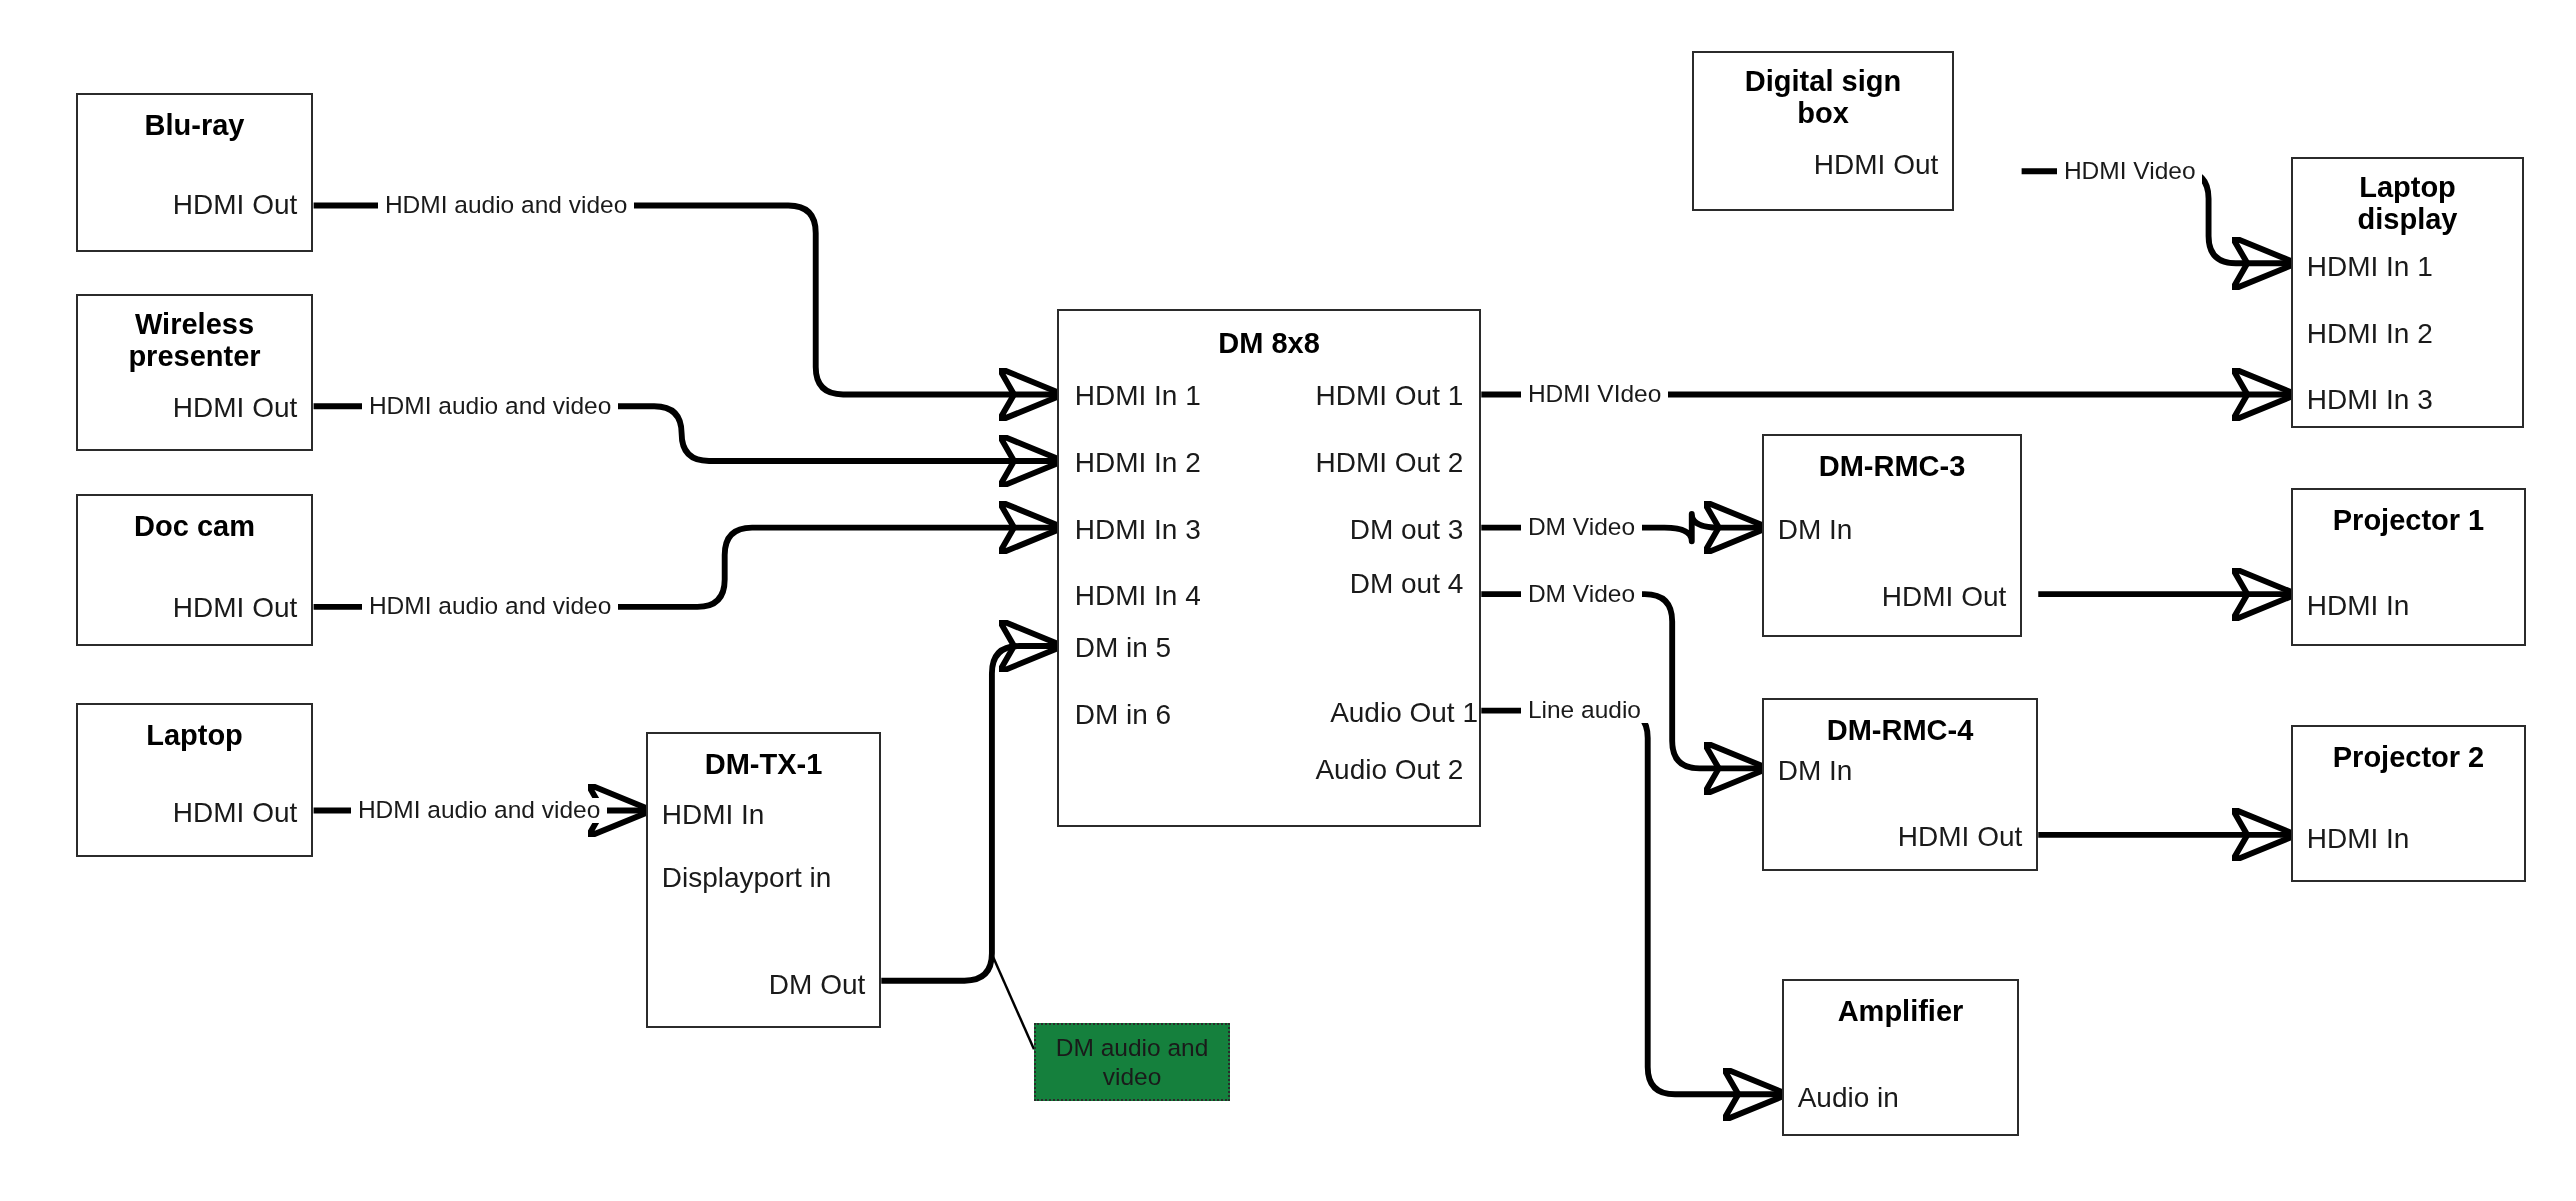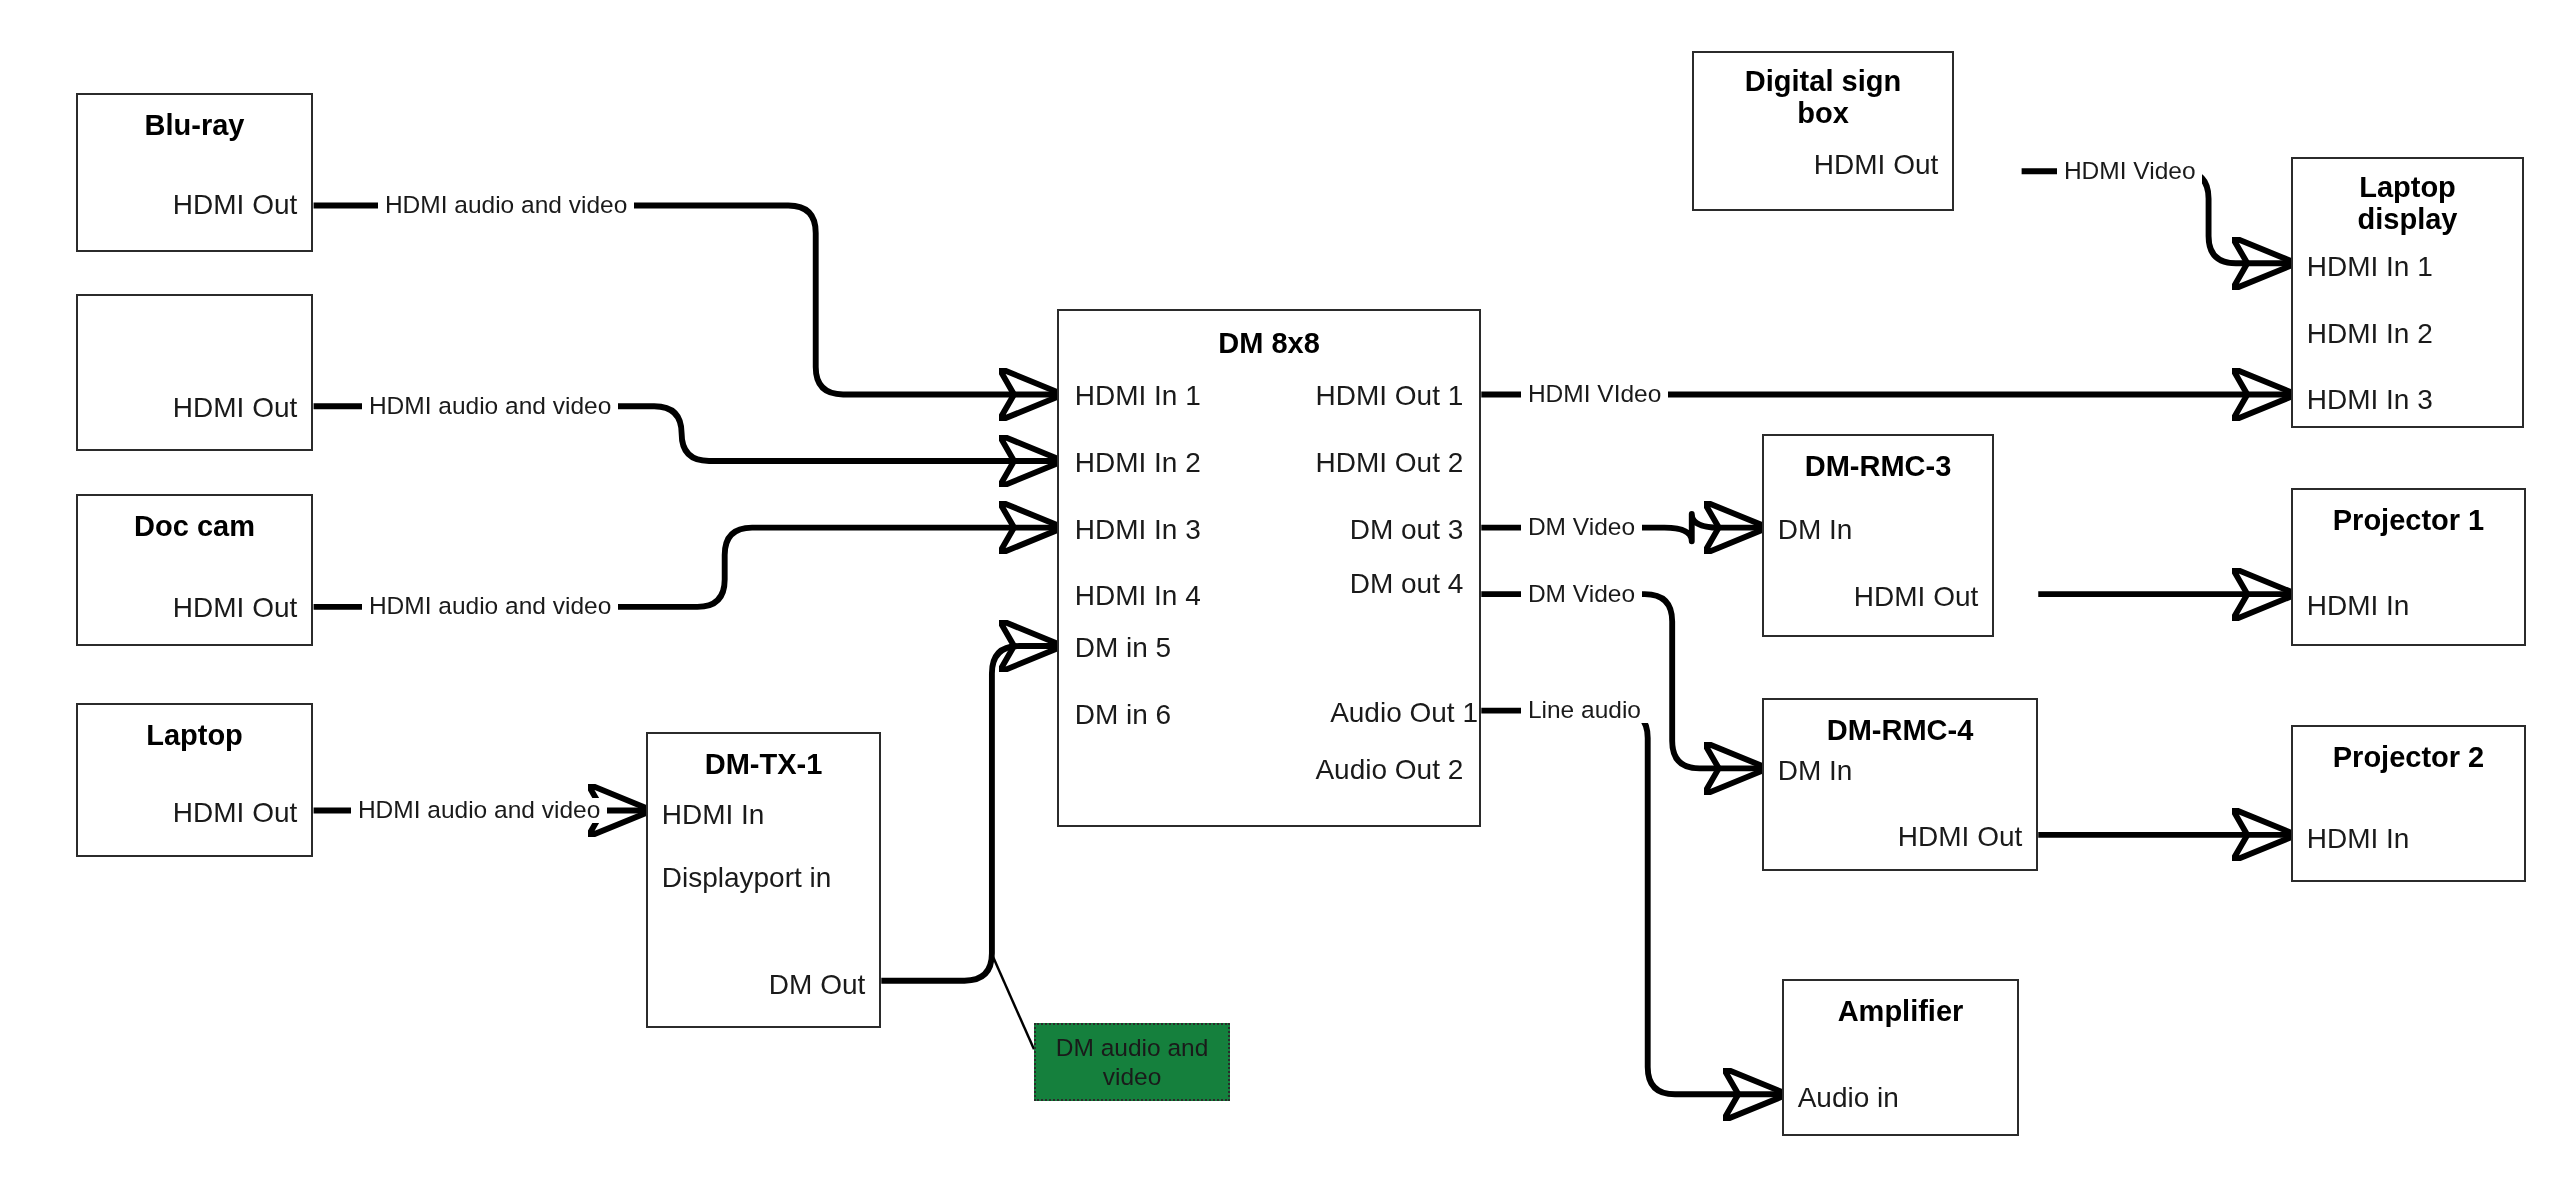--- a/index.html
+++ b/index.html
@@ -72,20 +72,21 @@
   <div class="wlabel" style="left:1521px;top:515px;">DM Video</div>
   <div class="wlabel" style="left:1521px;top:582px;">DM Video</div>
   <div class="wlabel" style="left:1521px;top:698px;">Line audio</div>
 
   <div class="node" style="left:76px;top:93px;width:237px;height:159px;">
     <div class="node-title" style="top:13.7px;">Blu-ray</div>
     <div class="port r" style="right:13.7px;top:96px;">HDMI Out</div>
   </div>
 
   <div class="node" style="left:76px;top:294px;width:237px;height:157px;">
+    <div class="node-title" style="top:11.7px;padding:0 15.7px;">Wireless presenter</div>
     <div class="port r" style="right:13.7px;top:98px;">HDMI Out</div>
   </div>
 
   <div class="node" style="left:76px;top:494px;width:237px;height:152px;">
     <div class="node-title" style="top:13.7px;">Doc cam</div>
     <div class="port r" style="right:13.7px;top:98px;">HDMI Out</div>
   </div>
 
   <div class="node" style="left:76px;top:703px;width:237px;height:154px;">
     <div class="node-title" style="top:13.7px;">Laptop</div>
@@ -122,21 +123,21 @@
     <div class="port r" style="right:13.7px;top:98px;">HDMI Out</div>
   </div>
 
   <div class="node" style="left:2291px;top:157px;width:233px;height:271px;">
     <div class="node-title" style="top:11.7px;padding:0 29px;">Laptop display</div>
     <div class="port l" style="left:13.7px;top:94px;">HDMI In 1</div>
     <div class="port l" style="left:13.7px;top:161px;">HDMI In 2</div>
     <div class="port l" style="left:13.7px;top:227px;">HDMI In 3</div>
   </div>
 
-  <div class="node" style="left:1762px;top:434px;width:232px;height:203px;">
+  <div class="node" style="left:1762px;top:434px;width:260px;height:203px;">
     <div class="node-title" style="top:13.7px;">DM-RMC-3</div>
     <div class="port l" style="left:13.7px;top:80px;">DM In</div>
     <div class="port r" style="right:13.7px;top:147px;">HDMI Out</div>
   </div>
 
   <div class="node" style="left:1762px;top:698px;width:276px;height:173px;">
     <div class="node-title" style="top:13.7px;">DM-RMC-4</div>
     <div class="port l" style="left:13.7px;top:57px;">DM In</div>
     <div class="port r" style="right:13.7px;top:123px;">HDMI Out</div>
   </div>

